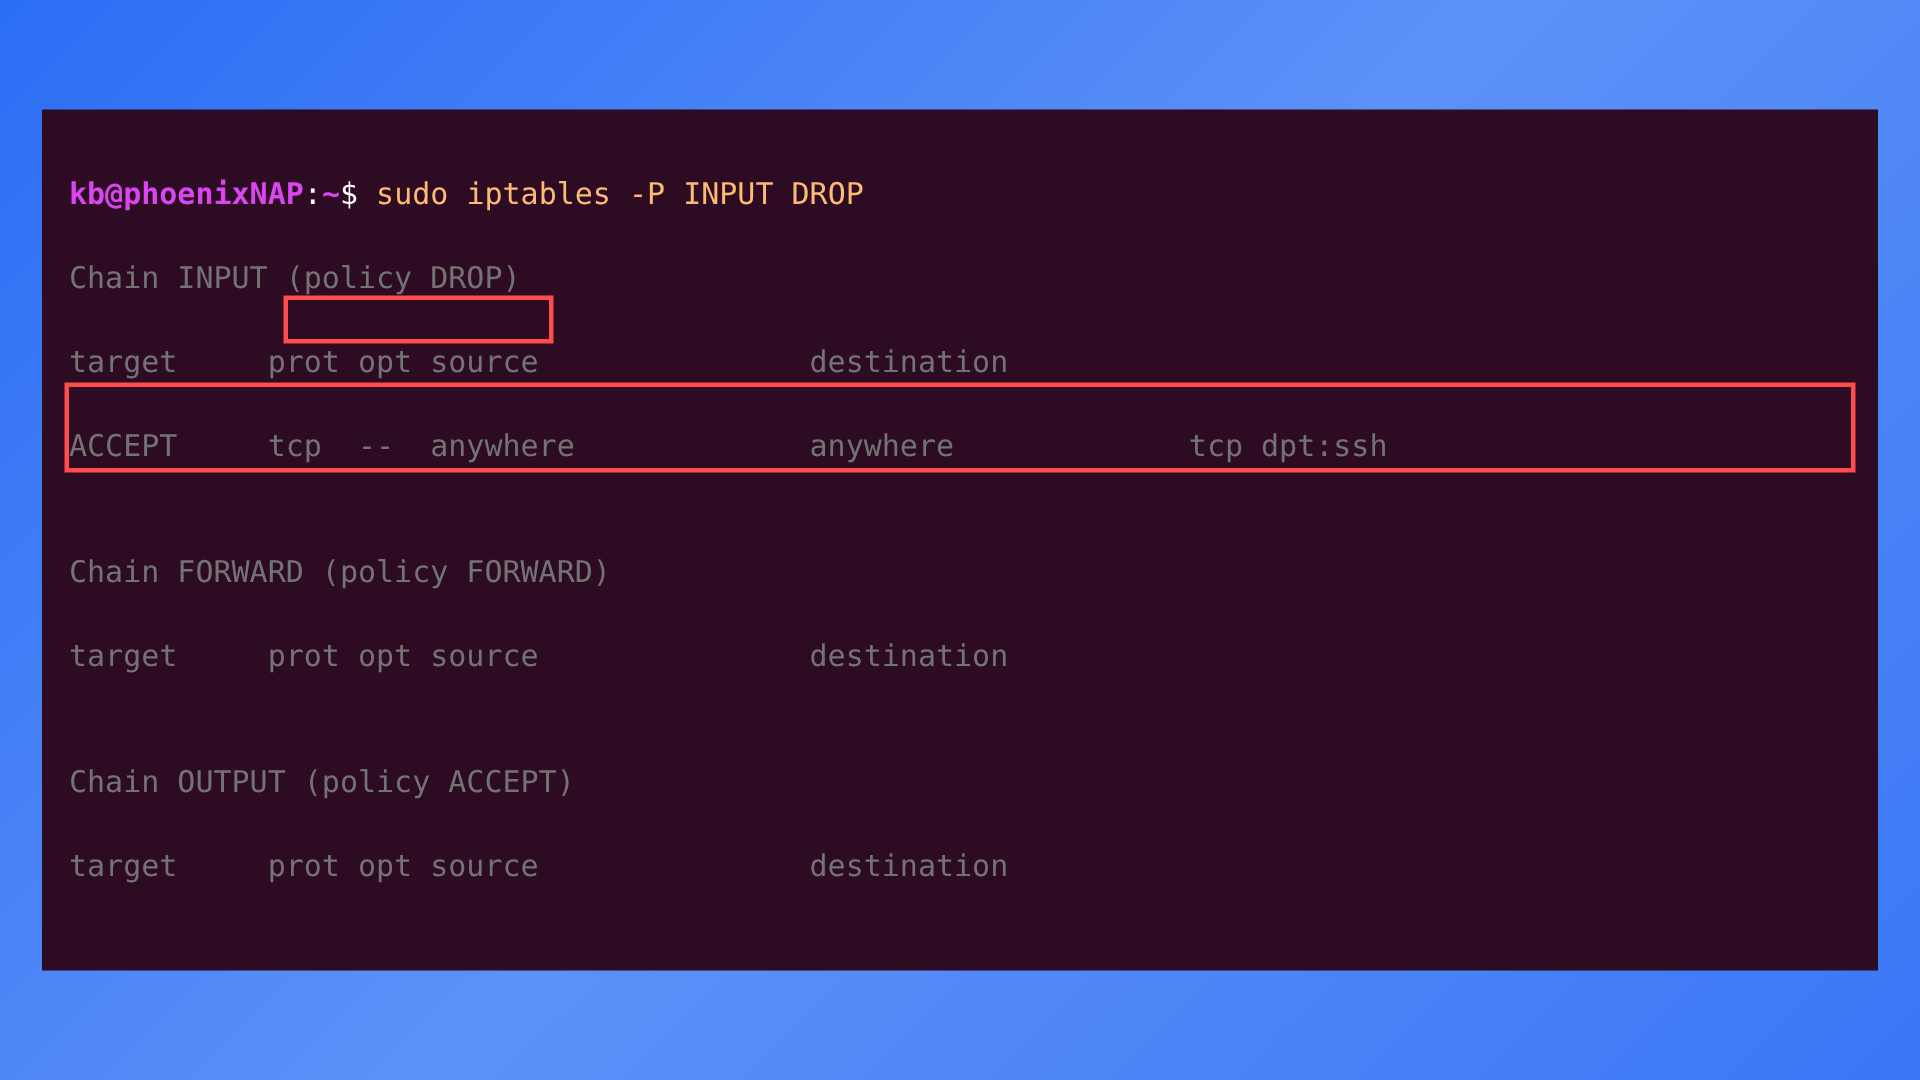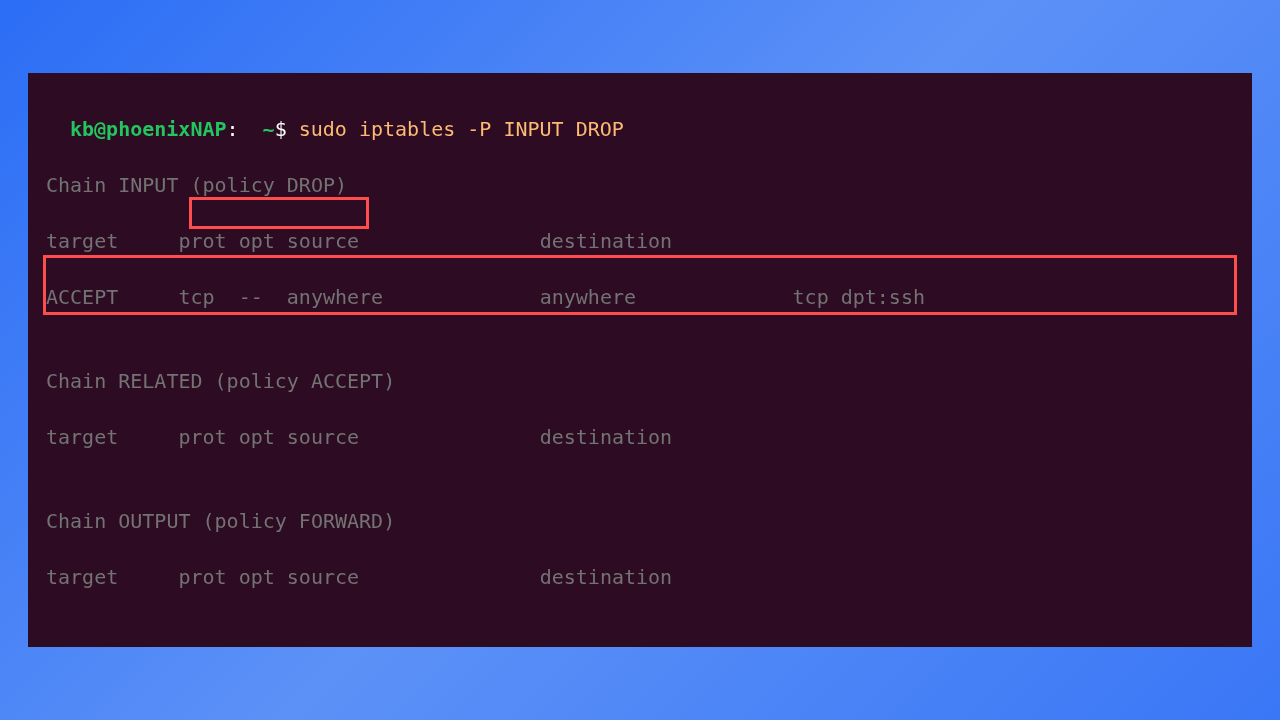--- a/index.html
+++ b/index.html
@@ -20,39 +20,39 @@
     background:#2d0b22;
     color:#ffffff;
     width:1224px;
     padding:14px 18px 28px 18px;
     box-sizing:border-box;
     font-size:20px;
     line-height:28px;
     white-space:pre;
     position:relative;
   }
-  .prompt-user{color:#22c55e;font-weight:bold;margin-left:24px;}
+  .prompt-user{color:#d946ef;font-weight:bold;}
   .prompt-sep{color:#ffffff;}
   .prompt-dollar{color:#ffffff;}
   .cmd{color:#fdba74;}
   .out{color:#737373;}
   .hl-box{
     position:absolute;
     border:3px solid #ff4c4c;
     box-sizing:border-box;
     pointer-events:none;
   }
 </style>
 </head>
 <body>
 
 <div class="term">
 <div><span class="prompt-user">kb@phoenixNAP</span><span class="prompt-sep">:</span><span class="prompt-user">~</span><span class="prompt-dollar">$</span> <span class="cmd">sudo iptables -P INPUT DROP</span></div>
 <div class="out">Chain INPUT (policy DROP)</div>
 <div class="out">target     prot opt source               destination         </div>
 <div class="out">ACCEPT     tcp  --  anywhere             anywhere             tcp dpt:ssh</div>
 <div class="out"></div>
-<div class="out">Chain RELATED (policy ACCEPT)</div>
+<div class="out">Chain FORWARD (policy FORWARD)</div>
 <div class="out">target     prot opt source               destination         </div>
 <div class="out"></div>
-<div class="out">Chain OUTPUT (policy FORWARD)</div>
+<div class="out">Chain OUTPUT (policy ACCEPT)</div>
 <div class="out">target     prot opt source               destination         </div>
 <div class="hl-box" style="top: 124px; left: 161px; width: 180px; height: 32px;"></div><div class="hl-box" style="top: 182px; left: 15px; width: 1194px; height: 60px;"></div></div>
 
 </body></html>

